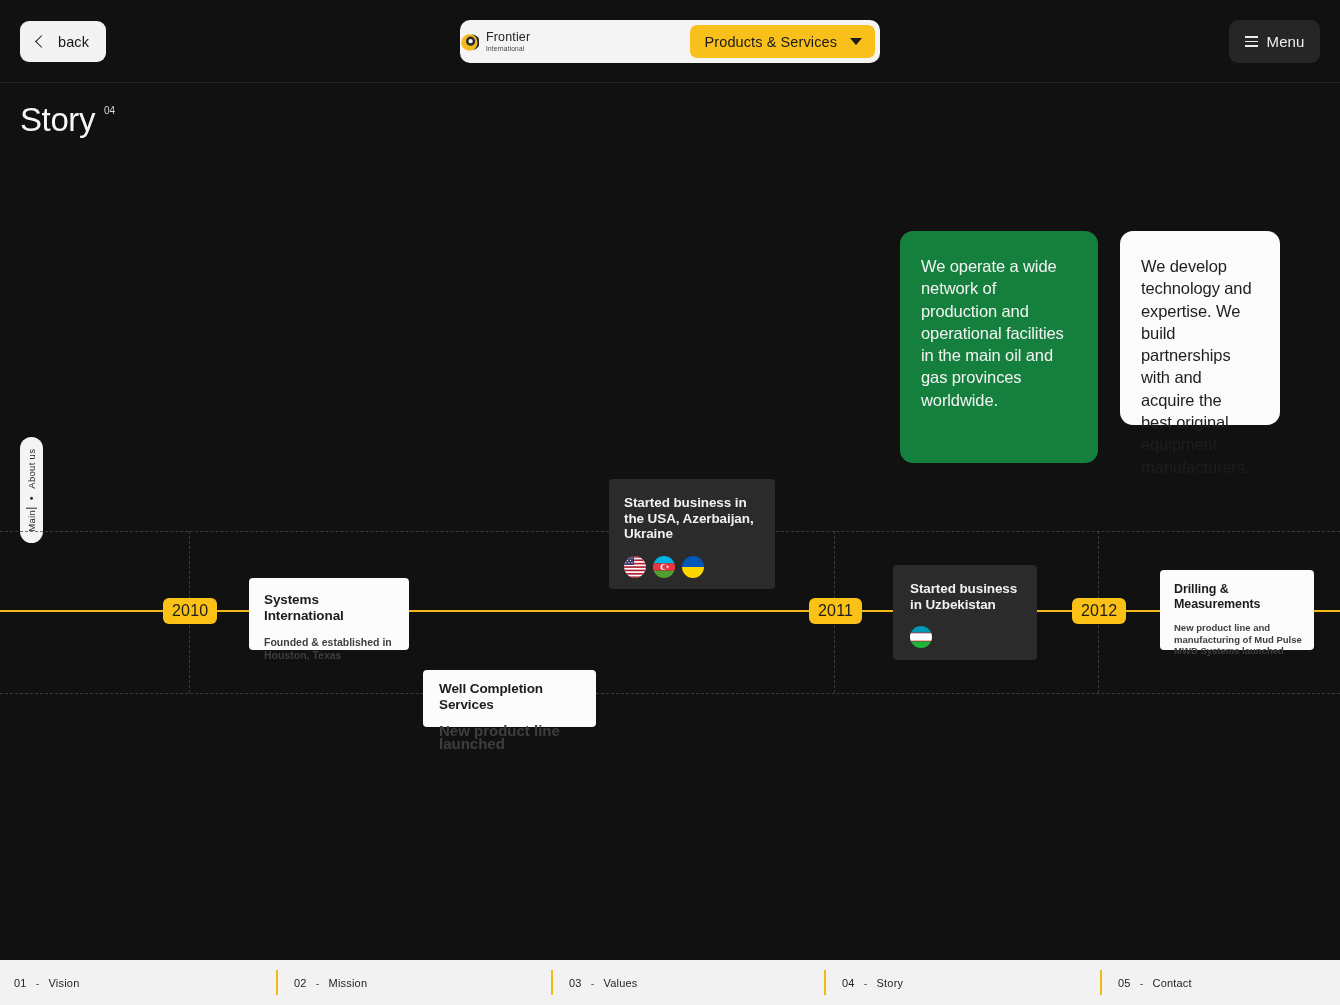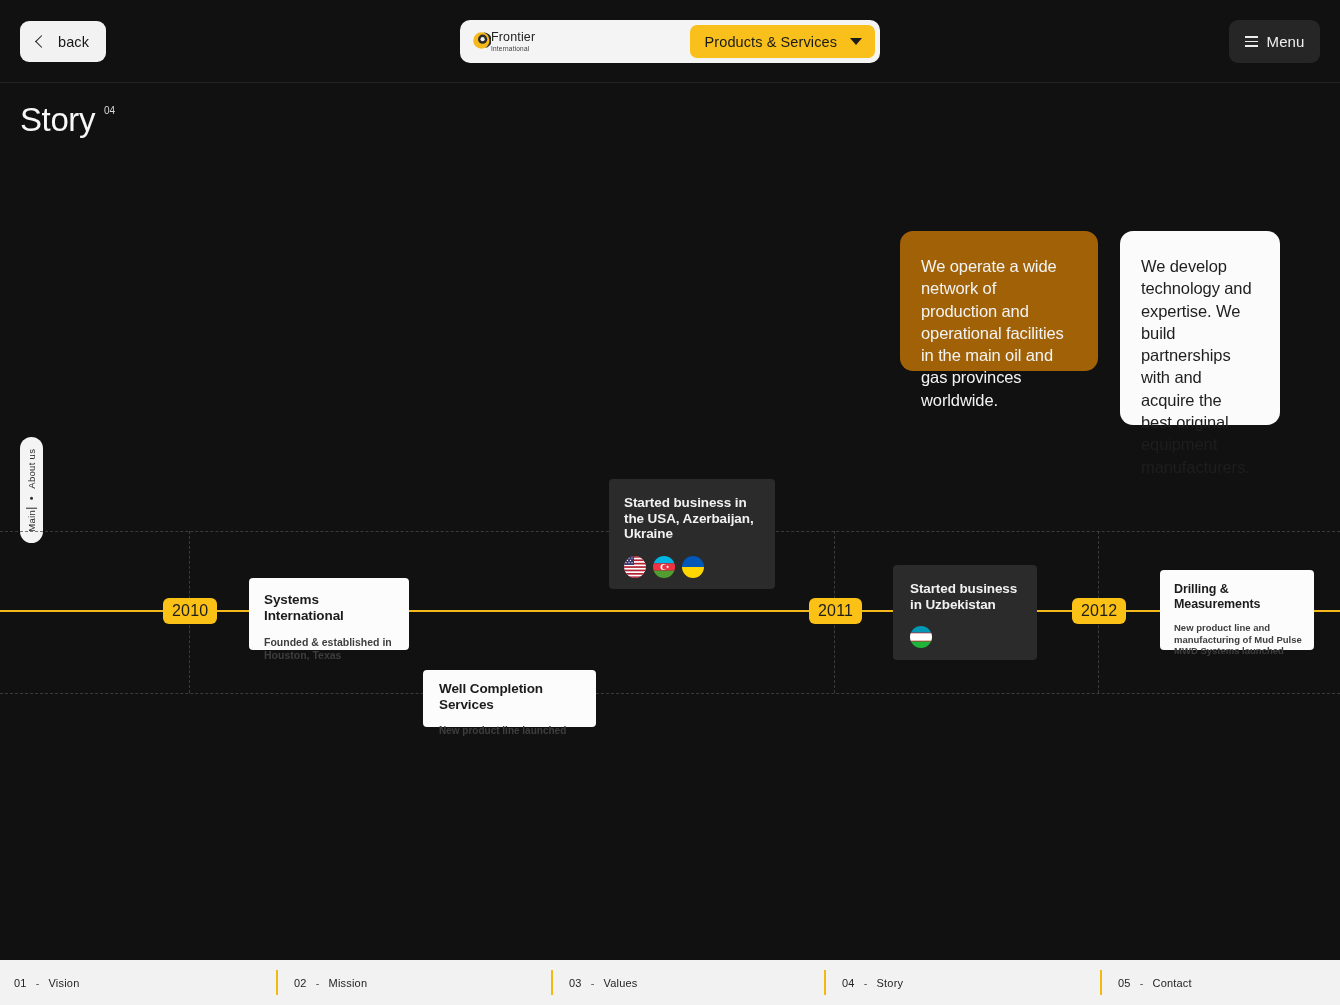--- a/index.html
+++ b/index.html
@@ -19,21 +19,21 @@
     background:#f2f2f2; border-radius:9px; display:flex; align-items:center;
     justify-content:center; gap:11px; cursor:pointer;
   }
   .back-btn .chev { display:block; width:9px; height:9px; border-left:1.8px solid #1b1b1b; border-bottom:1.8px solid #1b1b1b; transform:rotate(45deg); margin-right:1px; }
   .back-btn .lbl { font-size:14.5px; color:#171717; letter-spacing:.1px; }
 
   .logobar {
     position:absolute; left:460px; top:20px; width:420px; height:43px;
     background:#f4f4f4; border-radius:10px; display:flex; align-items:center;
   }
-  .logo-wrap { display:flex; align-items:flex-start; padding-left:12px; }
+  .logo-wrap { display:flex; align-items:flex-end; gap:7px; }
   .logo-mark { width:19px; height:19px; position:relative; }
   .logo-mark svg { display:block; }
   .logo-txt { display:flex; flex-direction:column; line-height:1; }
   .logo-txt .l1 { font-size:12.5px; color:#232323; letter-spacing:.15px; }
   .logo-txt .l2 { font-size:6.5px; color:#3a3a3a; letter-spacing:.2px; margin-top:2.5px; }
 
   .ps-btn {
     position:absolute; right:5px; top:5px; height:33px; background:#f9c01c;
     border-radius:7px; display:flex; align-items:center; gap:13px;
     padding:0 13px 0 15px; cursor:pointer;
@@ -60,21 +60,21 @@
     position:absolute; left:20px; top:437px; width:23px; height:106px;
     background:#f4f4f4; border-radius:12px; display:flex; align-items:center; justify-content:center;
   }
   .vbc-inner { writing-mode:vertical-rl; transform:rotate(180deg); display:flex; align-items:center; gap:8px; font-size:9.5px; color:#272727; letter-spacing:.3px; }
   .vbc-inner .cur { border-bottom:1px solid #272727; padding-bottom:1px; }
   .vbc-dot { width:3px; height:3px; border-radius:50%; background:#2c2c2c; }
 
   
   .stmt { position:absolute; border-radius:13px; padding:24px 26px 22px 21px; }
   .stmt .p { font-size:16.5px; line-height:22.3px; letter-spacing:-.1px; }
-  .stmt-dark { left:900px; top:231px; width:198px; height:140px; background:#a16207; }
+  .stmt-dark { left:900px; top:231px; width:198px; height:232px; background:#15803d; }
   .stmt-dark .p { color:#f3f3f3; }
   .stmt-light { left:1120px; top:231px; width:160px; height:194px; background:#fbfbfb; }
   .stmt-light .p { color:#1e1e1e; }
 
   
   .grid-h { position:absolute; left:0; width:1340px; height:0; border-top:1px dashed #4a4a4a; opacity:.75; }
   .grid-v { position:absolute; top:531px; height:162px; width:0; border-left:1px dashed #4a4a4a; opacity:.75; }
 
   .tl-line { position:absolute; left:0; top:610px; width:1340px; height:2.4px; background:#f3b91b; }
 
@@ -94,21 +94,21 @@
   .ev-light .s { color:#3e3e3e; }
   .ev-dark { background:#2b2b2b; }
   .ev-dark .h { color:#f1f1f1; }
 
   .ev-founded { left:249px; top:578px; width:160px; height:72px; padding:14px 16px 0 15px; }
   .ev-founded .h { font-size:13.5px; line-height:16px; }
   .ev-founded .s { font-size:10.5px; line-height:13px; margin-top:12px; }
 
   .ev-well { left:423px; top:670px; width:173px; height:57px; padding:11px 14px 0 16px; }
   .ev-well .h { font-size:13.5px; line-height:16px; }
-  .ev-well .s { font-size:10px; line-height:13px; margin-top:11px; }
+  .ev-well .s { font-size:15px; line-height:13px; margin-top:11px; }
 
   .ev-usa { left:609px; top:479px; width:166px; height:110px; padding:16px 16px 0 15px; }
   .ev-usa .h { font-size:13.5px; line-height:15.5px; }
 
   .ev-uz { left:893px; top:565px; width:144px; height:95px; padding:16px 14px 0 17px; }
   .ev-uz .h { font-size:13.5px; line-height:15.5px; }
 
   .ev-drill { left:1160px; top:570px; width:154px; height:80px; padding:12px 12px 0 14px; }
   .ev-drill .h { font-size:12.5px; line-height:15px; }
   .ev-drill .s { font-size:9.5px; line-height:11.5px; margin-top:10px; }

